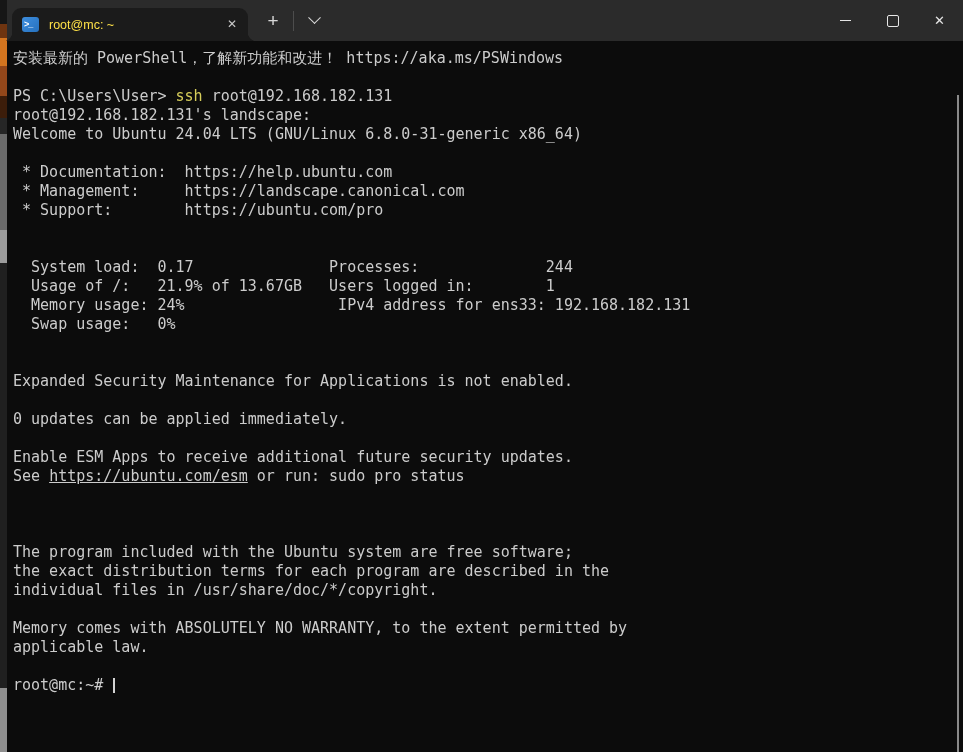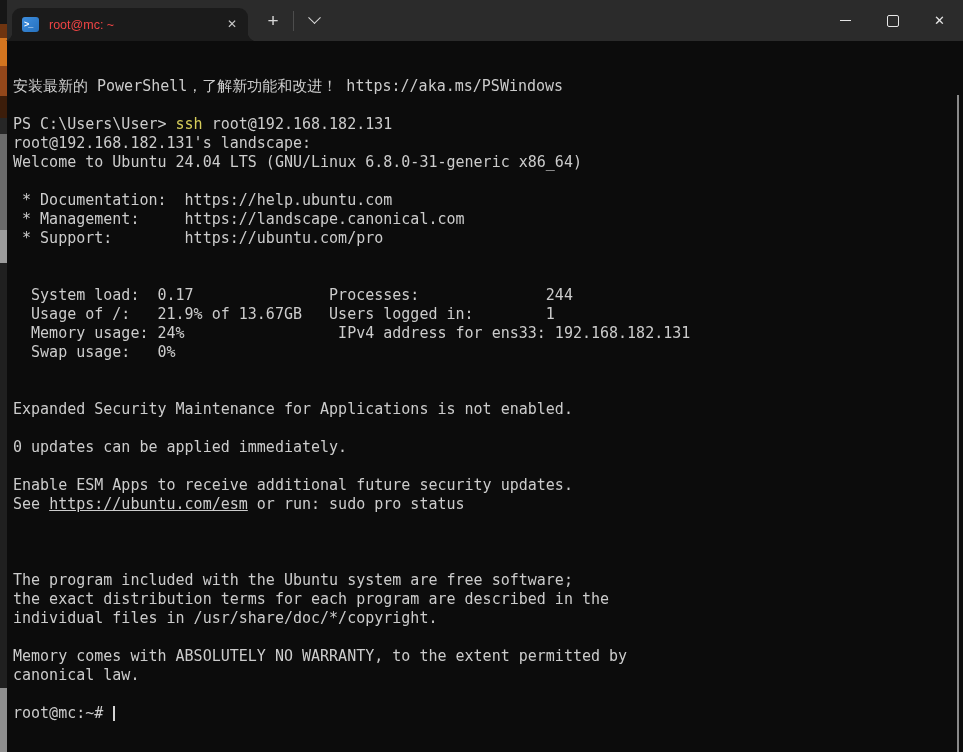--- a/index.html
+++ b/index.html
@@ -29,38 +29,38 @@
     background:var(--tab-bg);border-radius:9px 9px 0 0;
     display:flex;align-items:center;}
   .tab::before{content:"";position:absolute;left:-9px;bottom:0;width:9px;height:9px;
     background:radial-gradient(circle at 0 0, rgba(0,0,0,0) 9px, var(--tab-bg) 9.5px);}
   .tab::after{content:"";position:absolute;right:-9px;bottom:0;width:9px;height:9px;
     background:radial-gradient(circle at 9px 0, rgba(0,0,0,0) 9px, var(--tab-bg) 9.5px);}
   .ps-icon{width:17px;height:15px;margin-left:10px;border-radius:3px;
     background:linear-gradient(135deg,#3e8ede,#2671be);
     color:#fff;font-size:9px;font-weight:bold;line-height:15px;text-align:left;
     padding-left:2px;box-sizing:border-box;letter-spacing:-1px;}
-  .tab-title{color:#ef4444;font-size:12.5px;margin-left:10px;flex:1;
+  .tab-title{color:#fde047;font-size:12.5px;margin-left:10px;flex:1;
     white-space:nowrap;overflow:hidden;}
   .tab-close{color:#c8c8c8;font-size:12px;margin-right:11px;line-height:33px;cursor:default;}
   .newtab{width:34px;margin-left:8px;display:flex;align-items:center;justify-content:center;
     color:#d8d8d8;font-size:19px;font-weight:300;}
   .tabbar-divider{width:1px;height:20px;background:#4d4d4d;align-self:center;margin:0 3px;}
   .chevron-btn{width:34px;display:flex;align-items:center;justify-content:center;}
   .chevron-glyph{width:8px;height:8px;border-right:1.6px solid #d8d8d8;
     border-bottom:1.6px solid #d8d8d8;transform:rotate(45deg) translate(-2px,-2px);}
   .drag-space{flex:1;}
   .win-btn{width:47px;height:41px;display:flex;align-items:center;justify-content:center;}
   .min-glyph{width:11px;height:1.4px;background:#e6e6e6;}
   .max-glyph{width:10px;height:10px;border:1.2px solid #e6e6e6;border-radius:2px;}
   .close-glyph{color:#e6e6e6;font-size:13px;line-height:41px;}
 
   
   .terminal{position:absolute;left:0;top:41px;right:0;bottom:0;background:var(--term-bg);
-    padding:8px 0 14px 6px;box-sizing:border-box;overflow:hidden;margin-top:28px;}
+    padding:8px 0 14px 6px;box-sizing:border-box;overflow:hidden;}
   .tline{height:19px;line-height:19px;white-space:pre;color:var(--term-fg);
     font-family:"DejaVu Sans Mono","Liberation Mono",monospace;font-size:15px;}
   .tline .cmd{color:var(--cmd-color);text-align:center;}
   .tline .link{text-decoration:underline;}
   .cursor{display:inline-block;width:2px;height:15px;background:#d4d4d4;
     vertical-align:middle;margin-left:1px;}
 
   .scrollbar-thumb{position:absolute;right:4px;top:95px;bottom:0;width:2px;
     background:#8a8a8a;}
 </style>
@@ -118,18 +118,18 @@
       <div class="tline"><span>Enable ESM Apps to receive additional future security updates.</span></div>
       <div class="tline"><span>See </span><span class="link">https://ubuntu.com/esm</span><span> or run: sudo pro status</span></div>
       <div class="tline"></div>
       <div class="tline"></div>
       <div class="tline"></div>
       <div class="tline"><span>The program included with the Ubuntu system are free software;</span></div>
       <div class="tline"><span>the exact distribution terms for each program are described in the</span></div>
       <div class="tline"><span>individual files in /usr/share/doc/*/copyright.</span></div>
       <div class="tline"></div>
       <div class="tline"><span>Memory comes with ABSOLUTELY NO WARRANTY, to the extent permitted by</span></div>
-      <div class="tline"><span>canonical law.</span></div>
+      <div class="tline"><span>applicable law.</span></div>
       <div class="tline"></div>
       <div class="tline"><span>root@mc:~# </span><span class="cursor"></span></div>
     </div>
   <div class="scrollbar-thumb"></div>
 </div>
 
 </body></html>

